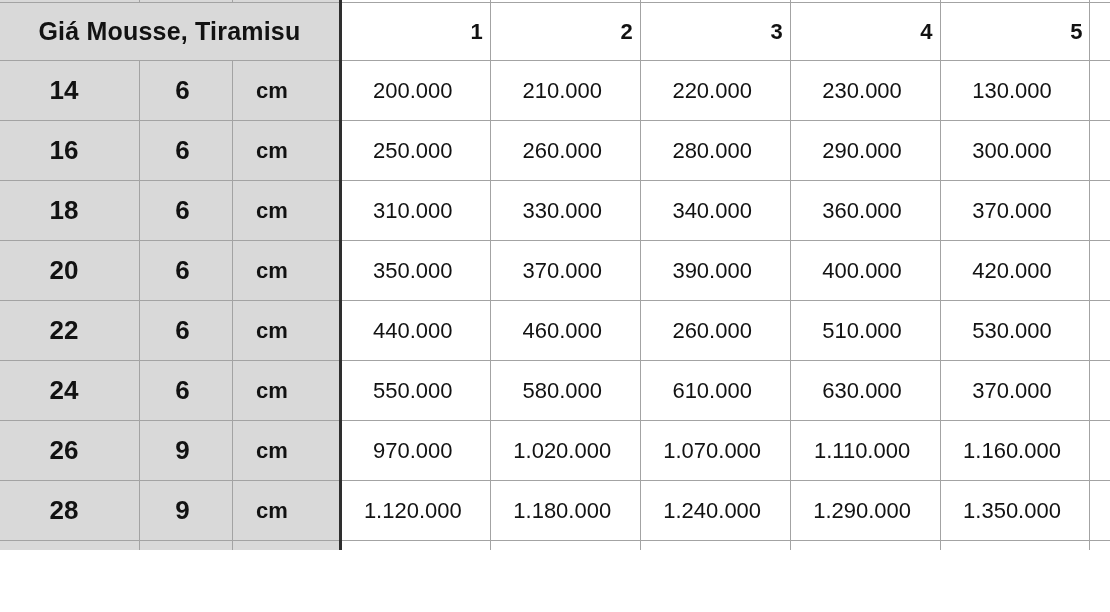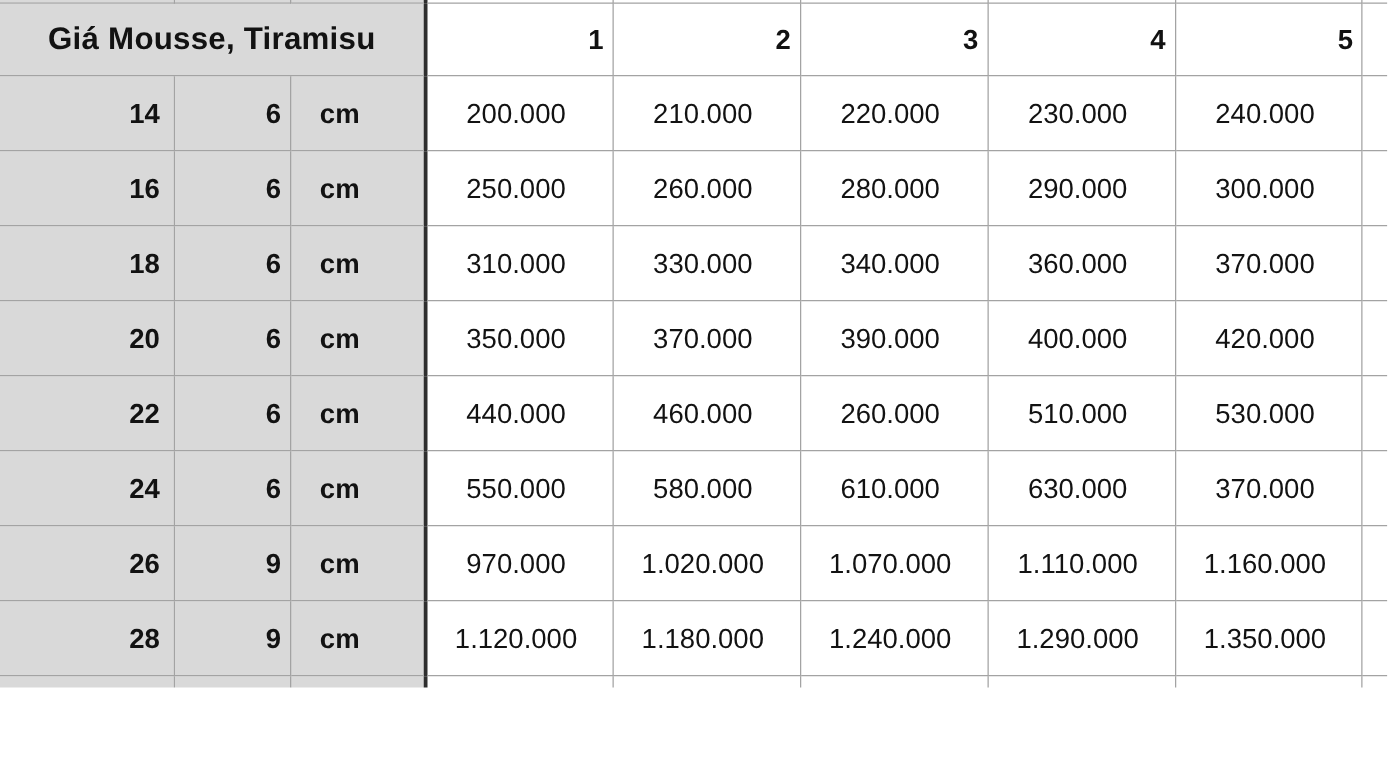--- a/index.html
+++ b/index.html
@@ -41,22 +41,22 @@
   
   .sep {
     border-right: 3px solid #2e2e2e;
   }
   .title-cell {
     text-align: center;
     font-size: 25px;
     letter-spacing: 0.2px;
   }
   .num {
-    text-align: right;
-    font-size: 22px;
+    text-align: center;
+    font-size: 26px;
     margin-top: 40px;
   }
   .size-col  { padding-right: 11px; }
   .height-col { padding-right: 7px; }
   .unit-cell {
     text-align: left;
     font-size: 22px;
     padding-left: 23px;
   }
   .price-cell {
@@ -118,21 +118,21 @@
     </tr>
 
     <tr class="data-row">
       <td class="g num size-col">14</td>
       <td class="g num height-col">6</td>
       <td class="g unit-cell sep">cm</td>
       <td class="w price-cell">200.000</td>
       <td class="w price-cell">210.000</td>
       <td class="w price-cell">220.000</td>
       <td class="w price-cell">230.000</td>
-      <td class="w price-cell">240.000</td>
+      <td class="w price-cell">130.000</td>
       <td class="w tail"></td>
     </tr>
 
     <tr class="data-row">
       <td class="g num size-col">16</td>
       <td class="g num height-col">6</td>
       <td class="g unit-cell sep">cm</td>
       <td class="w price-cell">250.000</td>
       <td class="w price-cell">260.000</td>
       <td class="w price-cell">280.000</td>

